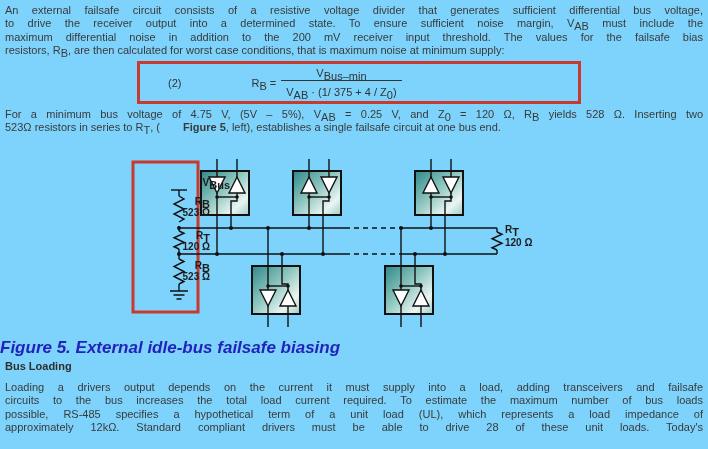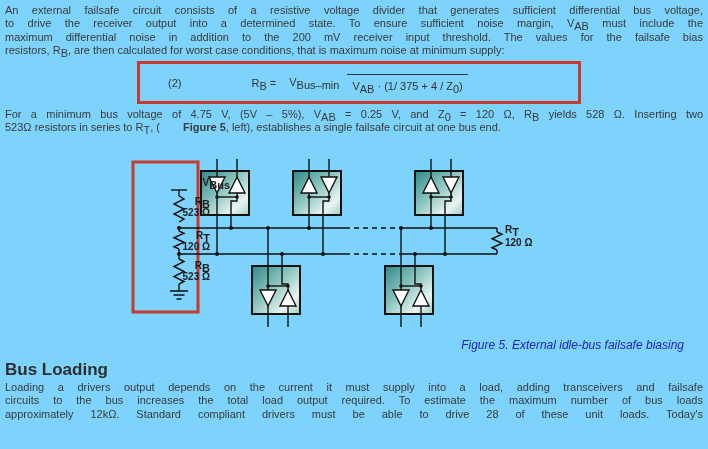--- a/index.html
+++ b/index.html
@@ -13,32 +13,32 @@
   .jp{position:absolute;left:5px;width:698px;font-size:11px;line-height:13.4px;}
   .jline{text-align:justify;text-align-last:justify;white-space:normal;}
   .jlast{text-align:left;text-align-last:left;}
   
   .eqbox{
     position:absolute;left:137px;top:61px;width:438px;height:37px;
     border:3px solid #c8392f;display:flex;align-items:center;font-size:11px;color:#333;
   }
   .eqnum{margin-left:28px;}
   .eqlhs{margin-left:34px;padding-left:36px;}
-  .frac{display:inline-flex;flex-direction:row;align-items:center;margin-left:5px;line-height:12px;}
+  .frac{display:inline-flex;flex-direction:column;align-items:center;margin-left:5px;line-height:12px;}
   .frac .fnum{padding:0 8px 1px 8px;}
   .frac .fden{border-top:1.2px solid #333;padding:5px 5px 0 5px;}
   .eqcond{margin-left:46px;}
   
   .figure{position:absolute;left:0;top:154px;width:708px;height:182px;}
   .fig-svg{position:absolute;left:0;top:0;}
   .flabel{position:absolute;font-size:10px;font-weight:bold;color:#1d1d1d;line-height:11px;white-space:nowrap;}
   .flabel.ra{text-align:right;margin-left:40px;}
-  .caption{position:absolute;left:0;top:338px;width:684px;text-align:right;
-    font-size:12px;font-weight:normal;font-style:italic;color:#2323bb;}
-  .heading{position:absolute;left:5px;top:360px;font-size:17px;font-weight:bold;color:#2e2e2e;}
+  .caption{position:absolute;left:0;top:338px;width:684px;text-align:left;
+    font-size:17px;font-weight:bold;font-style:italic;color:#2323bb;}
+  .heading{position:absolute;left:5px;top:360px;font-size:11px;font-weight:bold;color:#2e2e2e;}
 </style>
 </head>
 <body>
 
 <div class="page">
 
   <div class="jp" style="top:4px">
     <div class="jline">An external failsafe circuit consists of a resistive voltage divider that generates sufficient differential bus voltage,</div>
     <div class="jline">to drive the receiver output into a determined state. To ensure sufficient noise margin, V<sub>AB</sub> must include the</div>
     <div class="jline">maximum differential noise in addition to the 200 mV receiver input threshold. The values for the failsafe bias</div>
@@ -173,17 +173,18 @@
     <div class="flabel" style="left:505px;top:70px">R<sub>T</sub></div>
     <div class="flabel" style="left:505px;top:83px">120 Ω</div>
   </div>
 
   <div class="caption" style="color: rgb(35, 35, 187);">Figure 5. External idle-bus failsafe biasing</div>
 
   <div class="heading">Bus Loading</div>
 
   <div class="jp" style="top:381px">
     <div class="jline">Loading a drivers output depends on the current it must supply into a load, adding transceivers and failsafe</div>
-    <div class="jline">circuits to the bus increases the total load output required. To estimate the maximum number of bus loads</div>
+    <div class="jline">circuits to the bus increases the total load current required. To estimate the maximum number of bus loads</div>
+    <div class="jline">possible, RS-485 specifies a hypothetical term of a unit load (UL), which represents a load impedance of</div>
     <div class="jline">approximately 12kΩ. Standard compliant drivers must be able to drive 28 of these unit loads. Today's</div>
   </div>
 
 </div>
 
 </body></html>

